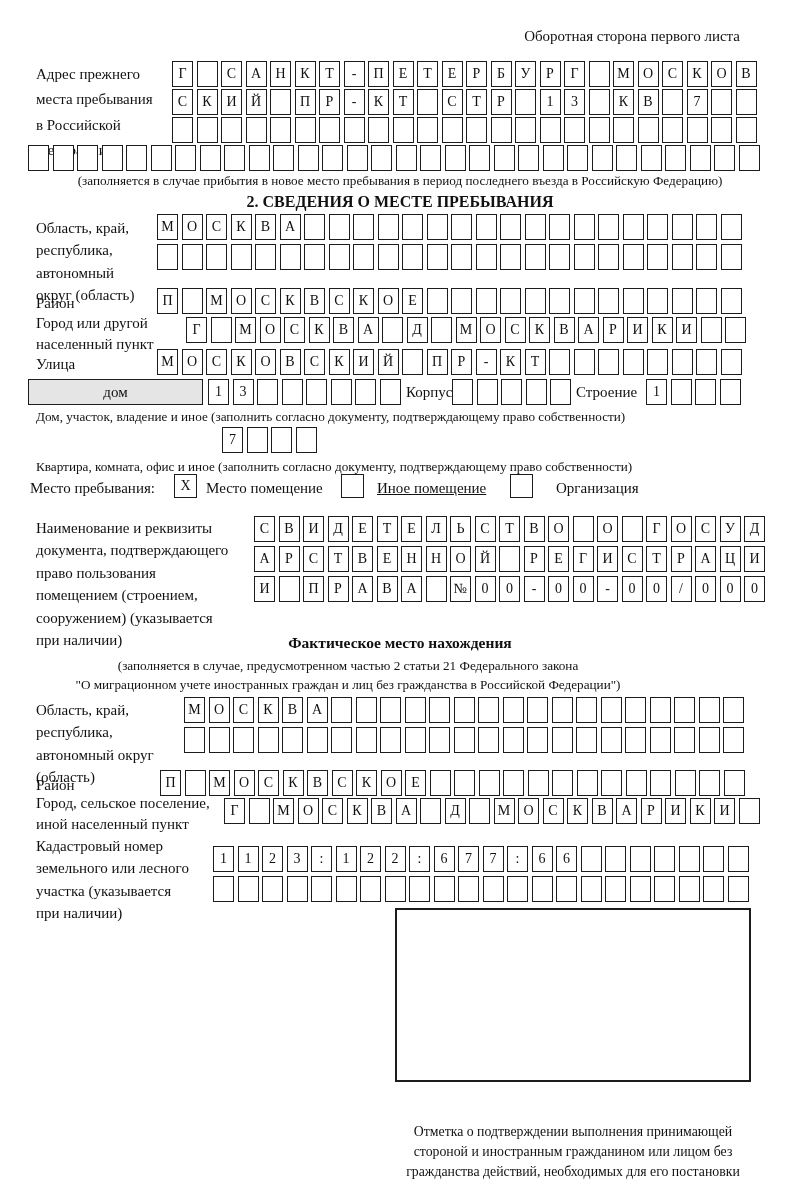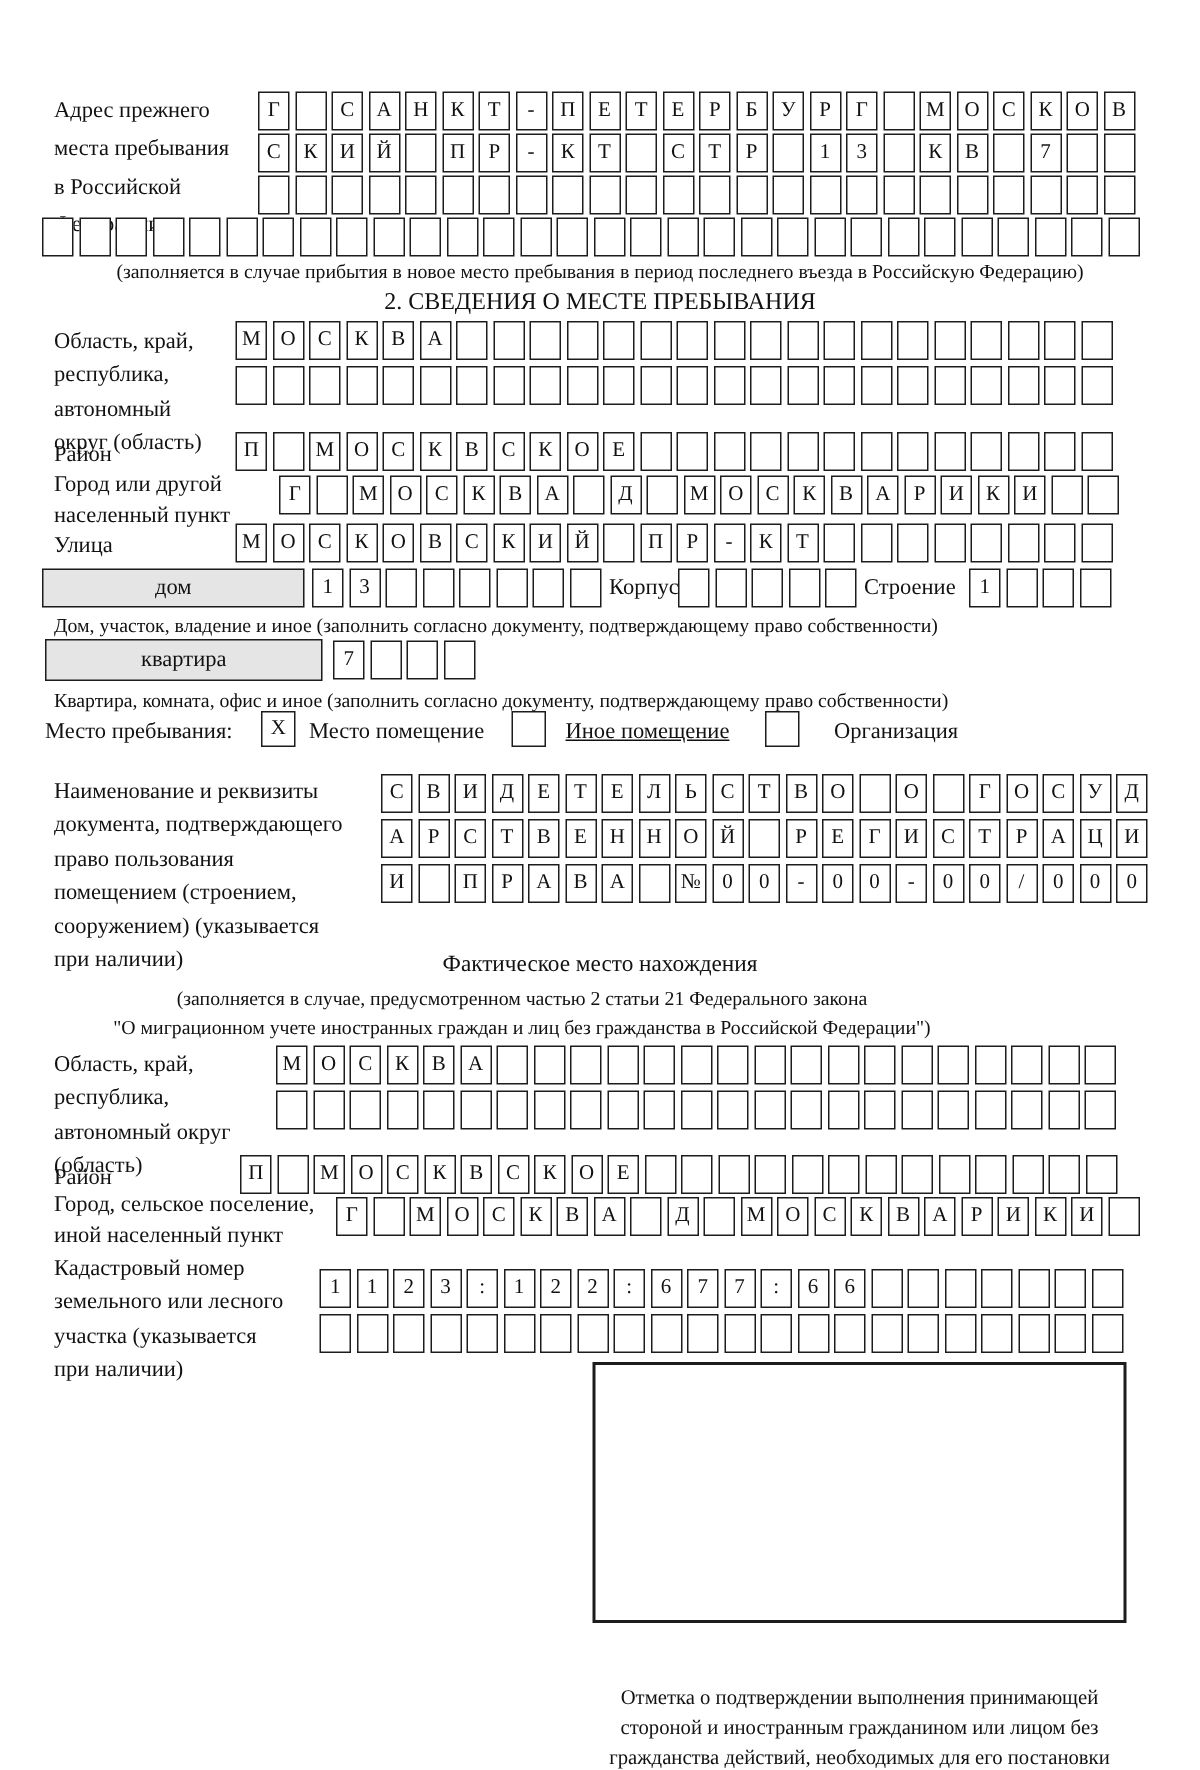--- a/index.html
+++ b/index.html
@@ -4,21 +4,21 @@
 <style>
   html,body{margin:0;padding:0;background:#fff;}
   .page{
     position:relative;width:800px;height:1180px;background:#fff;overflow:hidden;
     font-family:"Liberation Serif","DejaVu Serif",serif;color:#111;
   }
   .abs{position:absolute;}
   .lbl{font-size:15px;line-height:22.4px;white-space:pre-line;}
   .note{font-size:13.2px;white-space:pre-line;}
   .center{text-align:center;}
-  .bold{font-weight:normal;}
+  .bold{font-weight:bold;}
   .row{position:absolute;display:flex;gap:3.5px;}
   .cell{
     box-sizing:border-box;width:21px;height:26px;border:1.5px solid #1c1c1c;
     display:flex;align-items:center;justify-content:center;
     font-size:14px;background:#fff;flex:0 0 auto;
   }
   .widebox{
     position:absolute;box-sizing:border-box;border:1.5px solid #1c1c1c;background:#e5e5e5;
     display:flex;align-items:center;justify-content:center;font-size:15px;
   }
@@ -26,20 +26,21 @@
     position:absolute;box-sizing:border-box;width:23px;height:24px;border:1.5px solid #1c1c1c;
     display:flex;align-items:center;justify-content:center;font-size:14px;background:#fff;
   }
   .stampbox{position:absolute;box-sizing:border-box;border:2px solid #1c1c1c;background:#fff;}
 </style>
 </head>
 <body>
 
 <div class="page">
 
+  <div class="abs lbl" style="left:420px;top:25px;width:320px;text-align:right;">Оборотная сторона первого листа</div>
 
   <div class="abs lbl" style="left:36px;top:62px;width:160px;line-height:25.3px;">Адрес прежнего
 места пребывания
 в Российской
 Федерации</div>
   <div class="row" style="left:172px;top:61px;">
       <span class="cell">Г</span>
       <span class="cell"></span>
       <span class="cell">С</span>
       <span class="cell">А</span>
@@ -314,21 +315,20 @@
     </div>
   <div class="abs lbl" style="left:576px;top:381px;">Строение</div>
   <div class="row" style="left:646px;top:379px;">
       <span class="cell">1</span>
       <span class="cell"></span>
       <span class="cell"></span>
       <span class="cell"></span>
     </div>
   <div class="abs note" style="left:36px;top:409px;width:740px;">Дом, участок, владение и иное (заполнить согласно документу, подтверждающему право собственности)</div>
 
-  <div class="widebox" style="left:30px;top:426px;width:185px;height:28px;">квартира</div>
   <div class="row" style="left:222px;top:427px;">
       <span class="cell">7</span>
       <span class="cell"></span>
       <span class="cell"></span>
       <span class="cell"></span>
     </div>
   <div class="abs note" style="left:36px;top:459px;width:740px;">Квартира, комната, офис и иное (заполнить согласно документу, подтверждающему право собственности)</div>
 
   <div class="abs lbl" style="left:30px;top:477px;">Место пребывания:</div>
   <div class="chk" style="left:174px;top:474px;">

